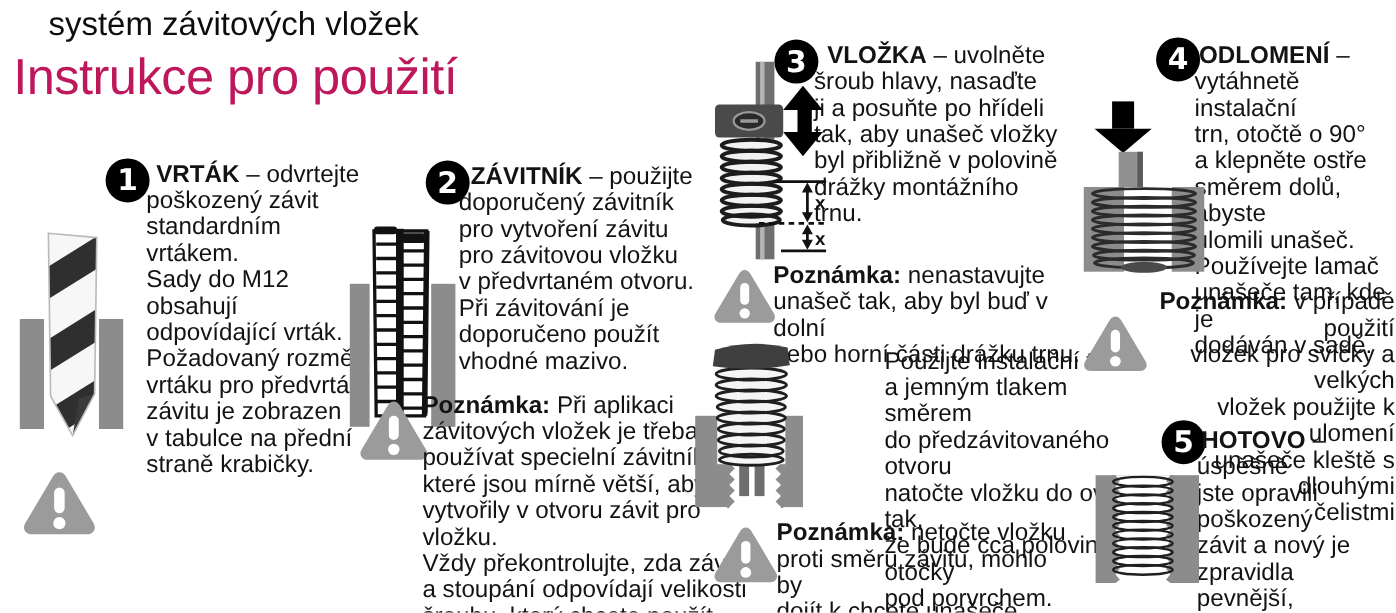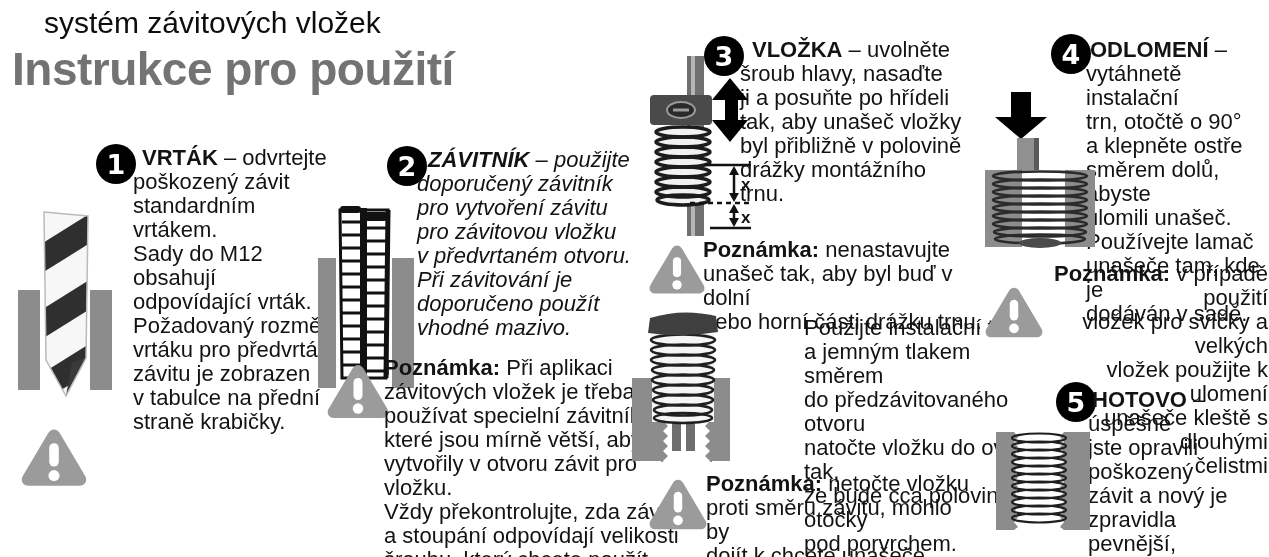--- a/index.html
+++ b/index.html
@@ -1,20 +1,20 @@
 <!DOCTYPE html>
 <html><head>
 <meta charset="utf-8">
 <style>
   html,body{margin:0;padding:0;background:#fff;}
   .sheet{position:relative;width:1269px;height:557px;background:#ffffff;overflow:hidden;
          font-family:"Liberation Sans",sans-serif;color:#131313;}
   .kicker{position:absolute;left:44px;top:6px;font-size:30px;color:#0d0d0d;}
-  .title{position:absolute;left:12px;top:42px;font-size:46px;font-weight:bold;margin:0;
-         color:#737373;letter-spacing:-0.5px;}
+  .title{position:absolute;left:12px;top:42px;font-size:46px;font-weight:normal;margin:0;
+         color:#be185d;letter-spacing:-0.5px;}
   .badge{position:absolute;width:40px;height:40px;border-radius:50%;background:#000;color:#fff;
          display:flex;align-items:center;justify-content:center;font-weight:bold;font-size:27px;
          font-family:"DejaVu Sans",sans-serif;}
   .txt{position:absolute;font-size:22px;line-height:24px;margin:0;white-space:pre-line;}
   .txt b{font-weight:bold;}
   .art{position:absolute;}
   .warn{position:absolute;}
   svg text{font-family:"Liberation Sans",sans-serif;}
 </style>
 </head>
@@ -65,21 +65,21 @@
       <path d="M52 186 L72 148 L58 152 Z" fill="#3a3a3a"></path>
     </g>
     <path d="M30 2 L74 6 L72 148 L52 186 L32 150 Z" fill="none" stroke="#bbbbbb" stroke-width="1.5"></path>
   </svg>
 
   <svg class="warn" style="left:20px;top:426px;" width="68" height="62" viewBox="0 0 64 58">
       <use href="#warn-sym" xlink:href="#warn-sym"></use>
     </svg>
 
   <div class="badge" style="left:387px;top:146px;">2</div>
-  <p class="txt" style="left:417px;top:148px;width:220px;text-indent:11px;font-style:italic;"><b>ZÁVITNÍK</b> <span>– použijte
+  <p class="txt" style="left:417px;top:148px;width:220px;text-indent:11px;"><b>ZÁVITNÍK</b> <span>– použijte
 doporučený závitník
 pro vytvoření závitu
 pro závitovou vložku
 v předvrtaném otvoru.
 Při závitování je
 doporučeno použít
 vhodné mazivo.</span></p>
 
   <svg class="art" style="left:316px;top:200px;" width="100" height="190" viewBox="0 0 100 190">
     <rect x="2" y="58" width="18" height="130" fill="#8c8c8c"></rect>

